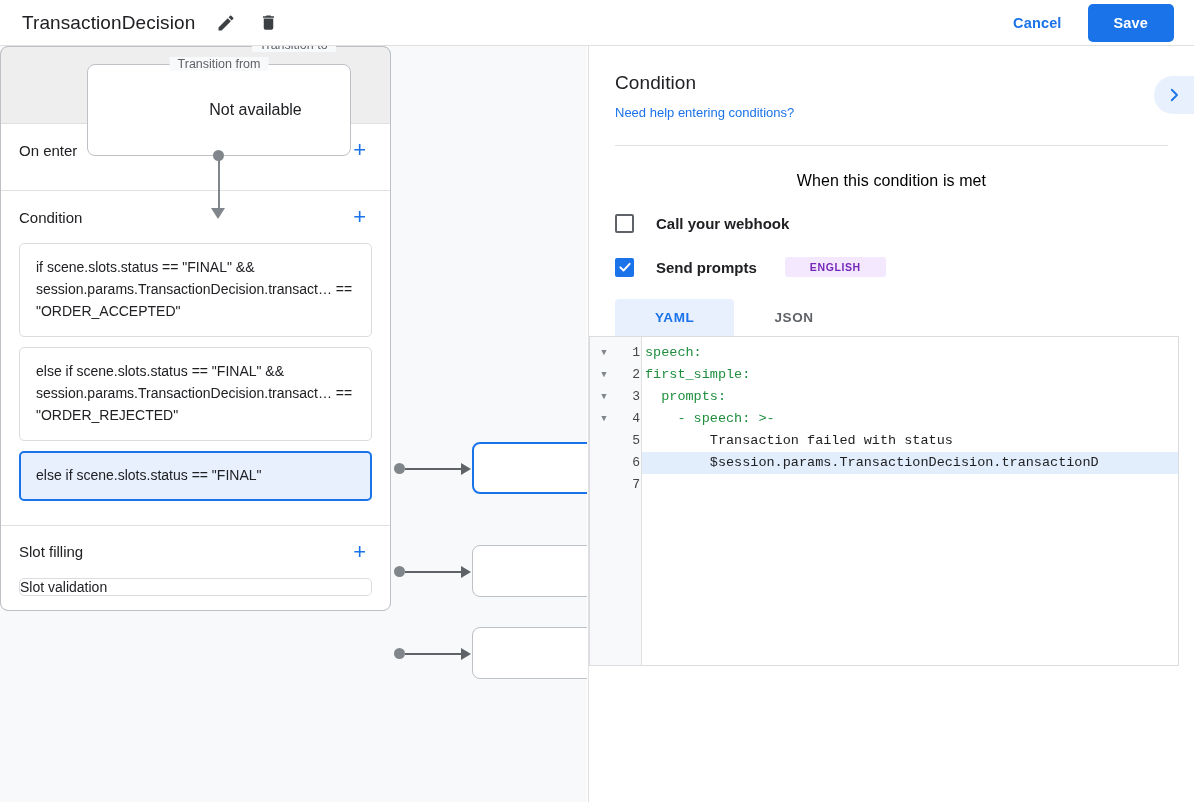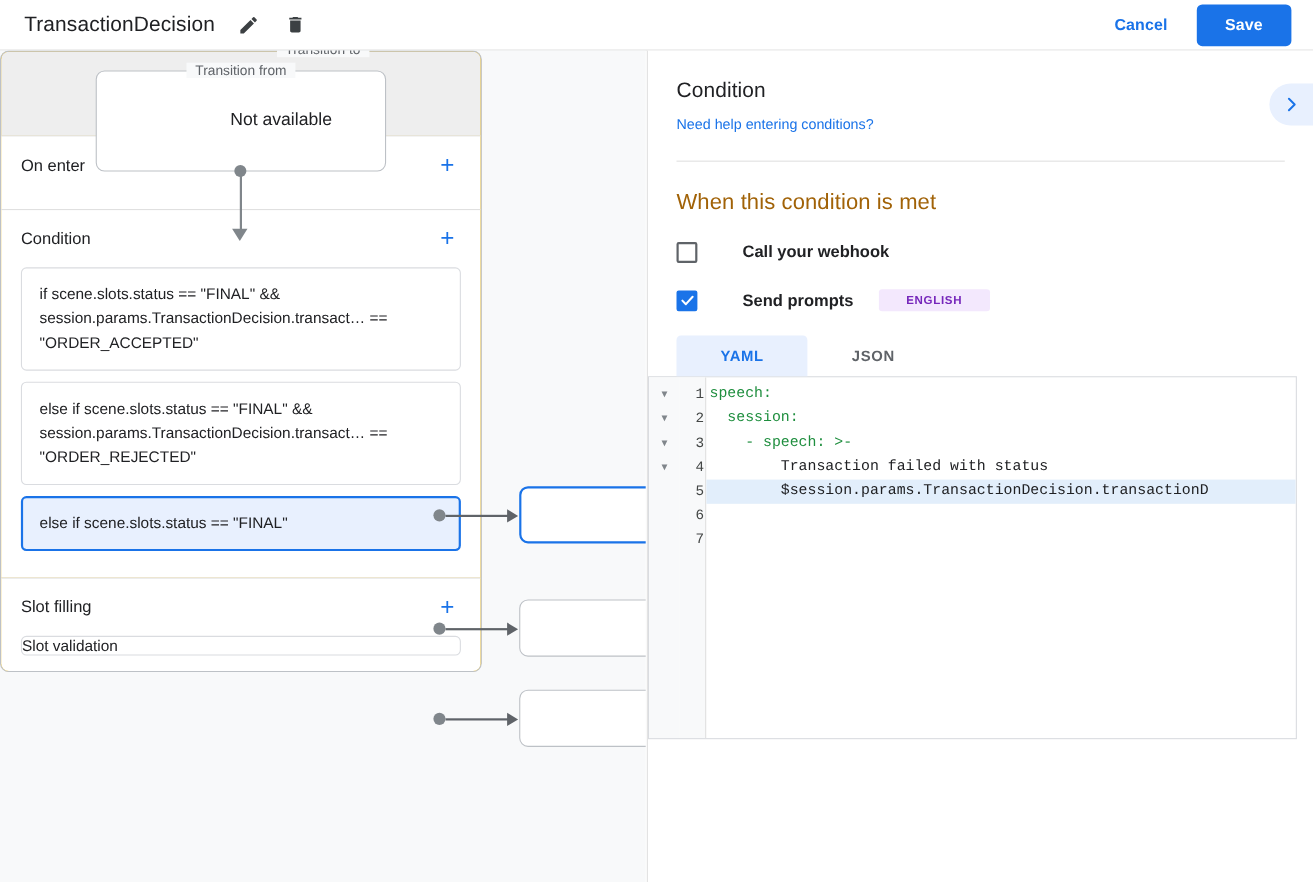--- a/index.html
+++ b/index.html
@@ -113,22 +113,22 @@
     position: absolute;
     width: 0; height: 0;
     border-left: 7px solid transparent;
     border-right: 7px solid transparent;
     border-top: 11px solid #80868b;
   }
 
   
   #trans-to {
     left: 20px; top: 185px;
-    width: 438px;
-    background: #eab308;
+    width: 391px;
+    background: #a3a3a3;
     border: 1px solid #bdc1c6;
     border-radius: 8px;
     overflow: hidden;
   }
   #trans-to .legend {
     position: absolute; top: -8px; left: 50%;
     transform: translateX(-50%);
     background: #f8f9fa; padding: 0 8px;
     font-size: 12.5px; color: #5f6368; white-space: nowrap;
   }
@@ -253,49 +253,49 @@
     font-size: 13px;
     color: #1a73e8;
     text-decoration: none;
     cursor: pointer;
   }
   .rp-divider {
     margin-top: 24px;
     border-top: 1px solid #e0e0e0;
   }
   .rp-h2 {
-    font-size: 20px; color: #a16207;
+    font-size: 16px; color: #000000;
     padding-top: 26px;
     letter-spacing: 0.1px;
+    text-align: center;
   }
   .checkrow {
     display: flex; align-items: center;
     margin-top: 24px;
-    gap: 19px;
   }
   .cbox {
     width: 19px; height: 19px;
     border: 2px solid #5f6368;
     border-radius: 2px;
     background: #ffffff;
     cursor: pointer;
     flex: 0 0 19px;
   }
   .cbox.checked {
     background: #1a73e8;
     border-color: #1a73e8;
     display: flex; align-items: center; justify-content: center;
   }
   .checklabel {
     margin-left: 22px;
     font-size: 15px; color: #202124;
     font-weight: bold;
   }
   .lang-badge {
-    margin-left: 4px;
+    margin-left: 28px;
     background: #f3e8fd;
     color: #7627bb;
     font-size: 10.5px;
     font-weight: bold;
     letter-spacing: 0.6px;
     padding: 4px 25px;
     border-radius: 3px;
   }
   .hint {
     margin-top: 14px;
@@ -519,21 +519,22 @@
         <div class="num-cell">2</div>
         <div class="num-cell">3</div>
         <div class="num-cell">4</div>
         <div class="num-cell">5</div>
         <div class="num-cell">6</div>
         <div class="num-cell">7</div>
       </div>
 
       <div class="code-area">
         <div class="code-line tok-key">speech:</div>
-        <div class="code-line tok-key">  session:</div>
+        <div class="code-line tok-key">first_simple:</div>
+        <div class="code-line tok-key">  prompts:</div>
         <div class="code-line tok-key">    - speech: &gt;-</div>
         <div class="code-line tok-plain">        Transaction failed with status</div>
         <div class="code-line tok-plain hl">        $session.params.TransactionDecision.transactionD</div>
         <div class="code-line tok-plain"></div>
       </div>
     </div>
 
   </div>
 </div>
 

